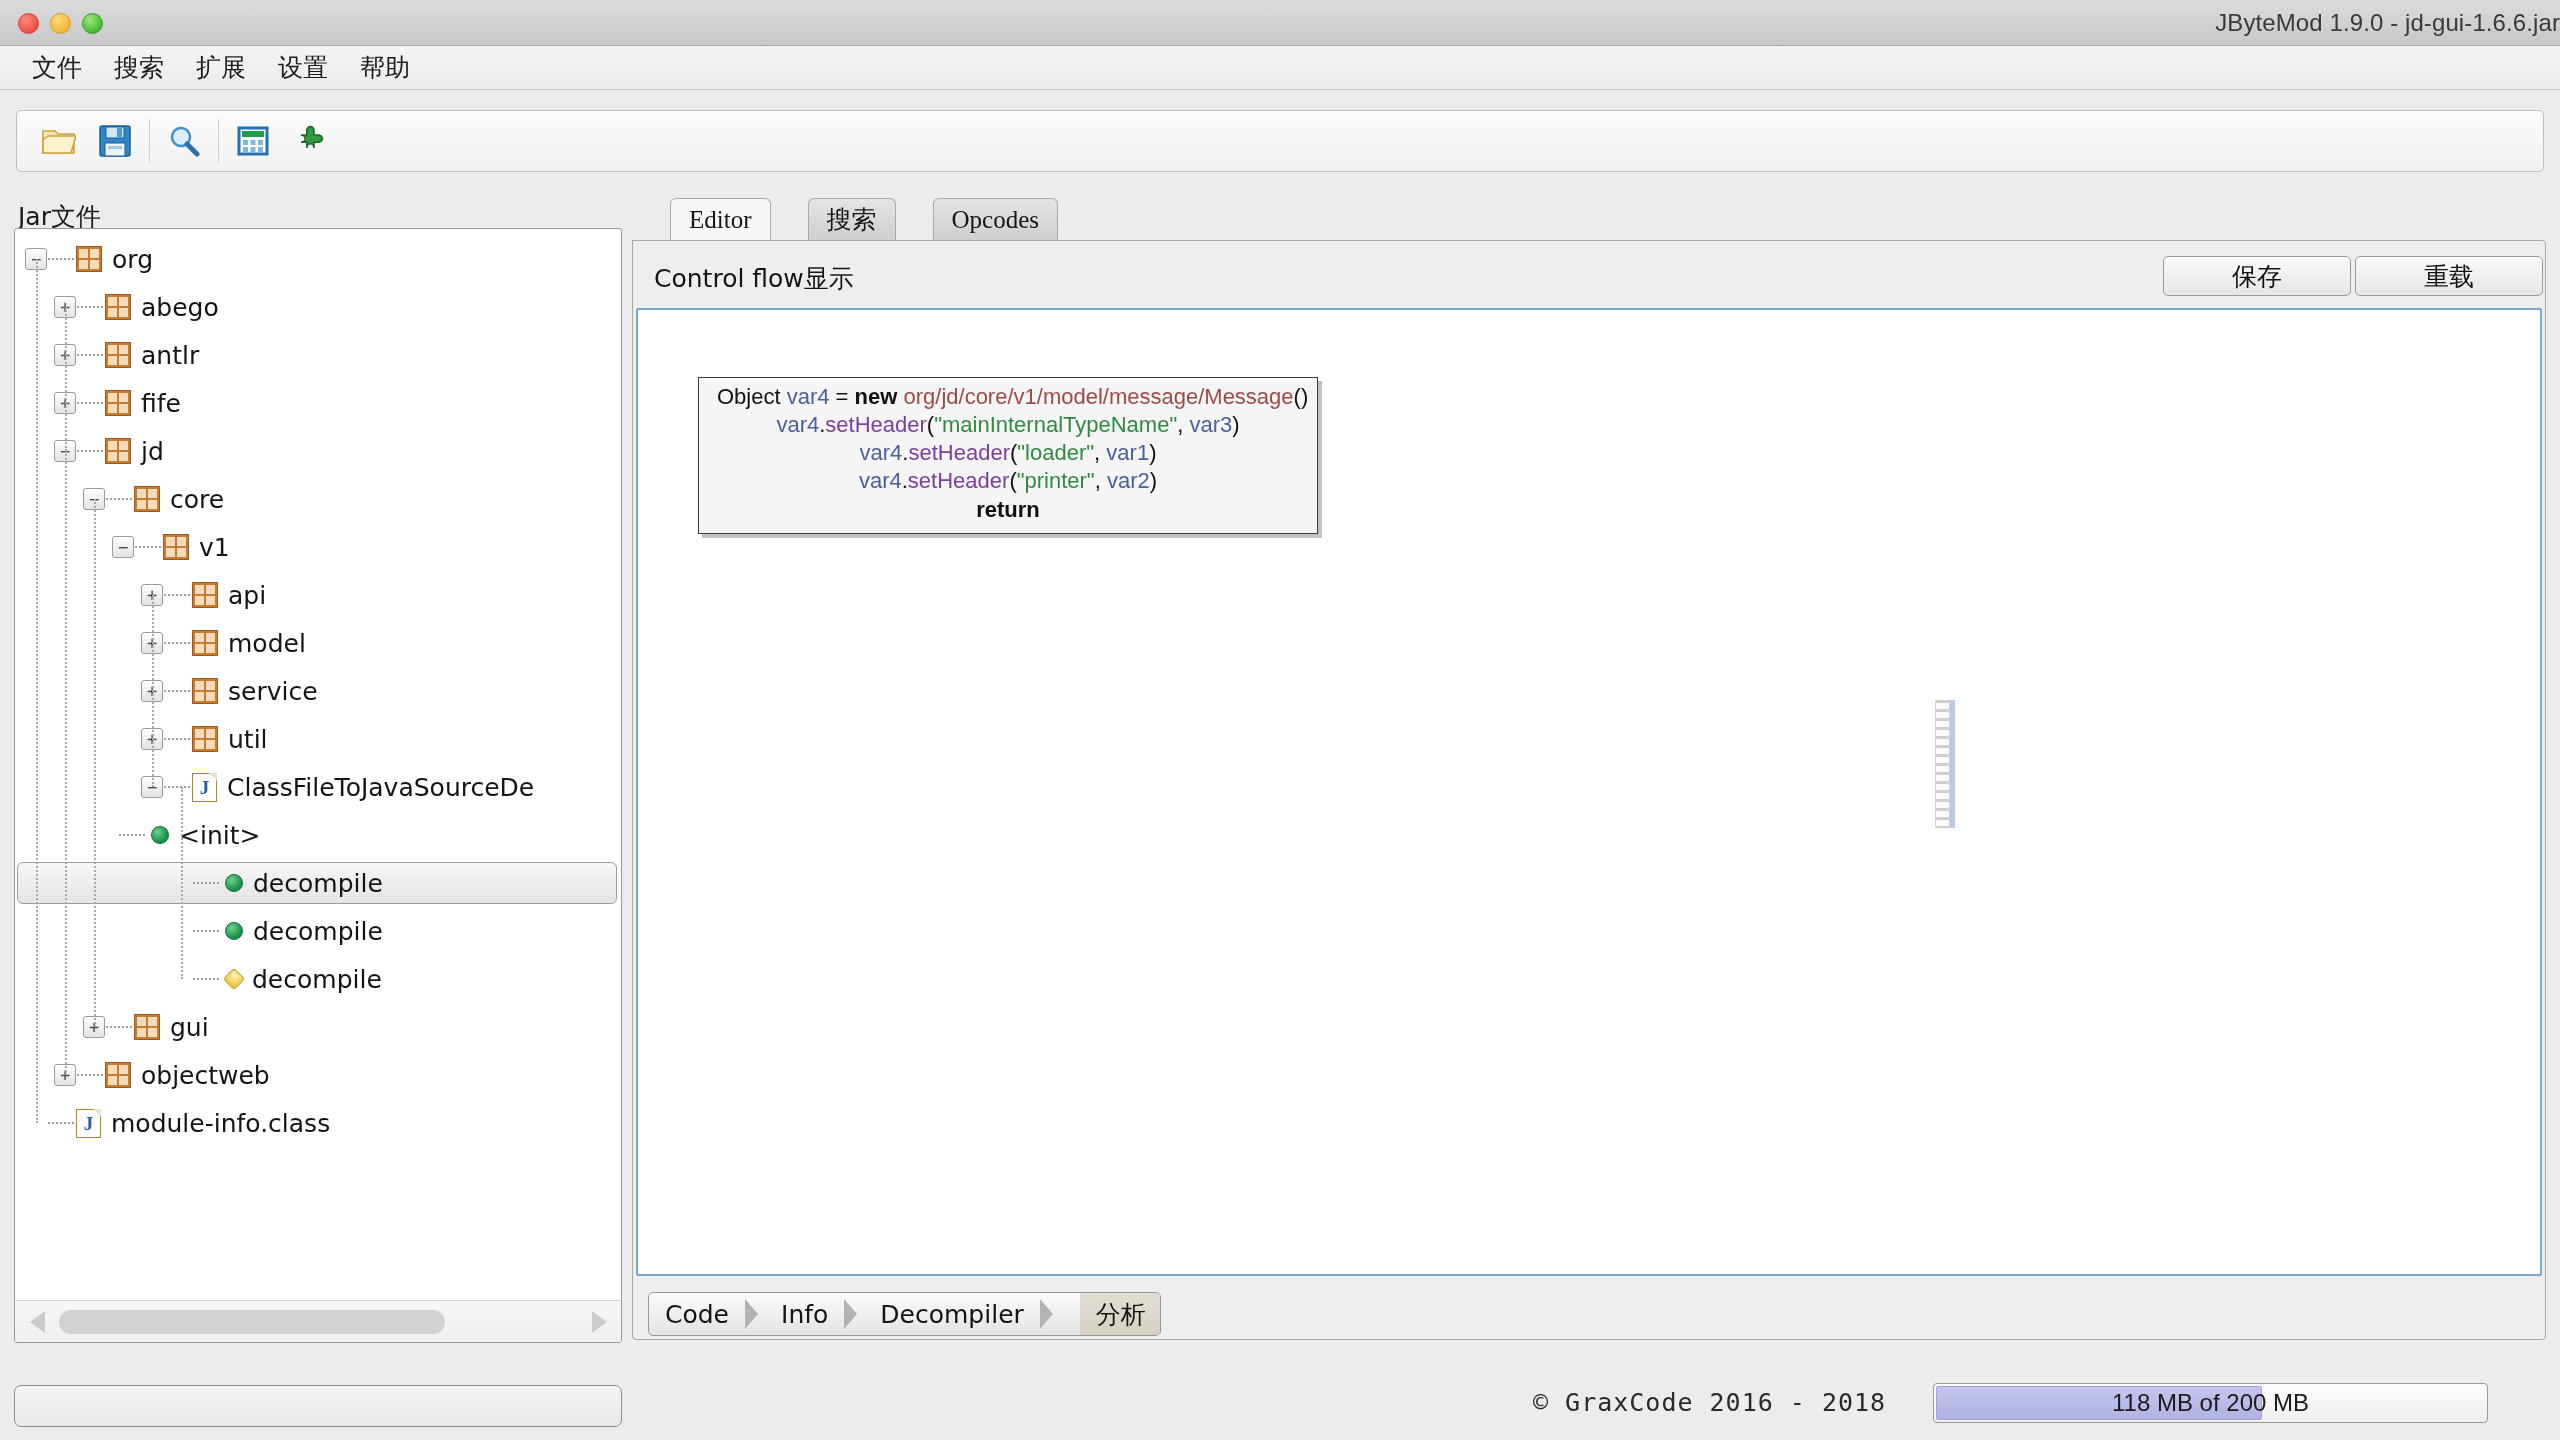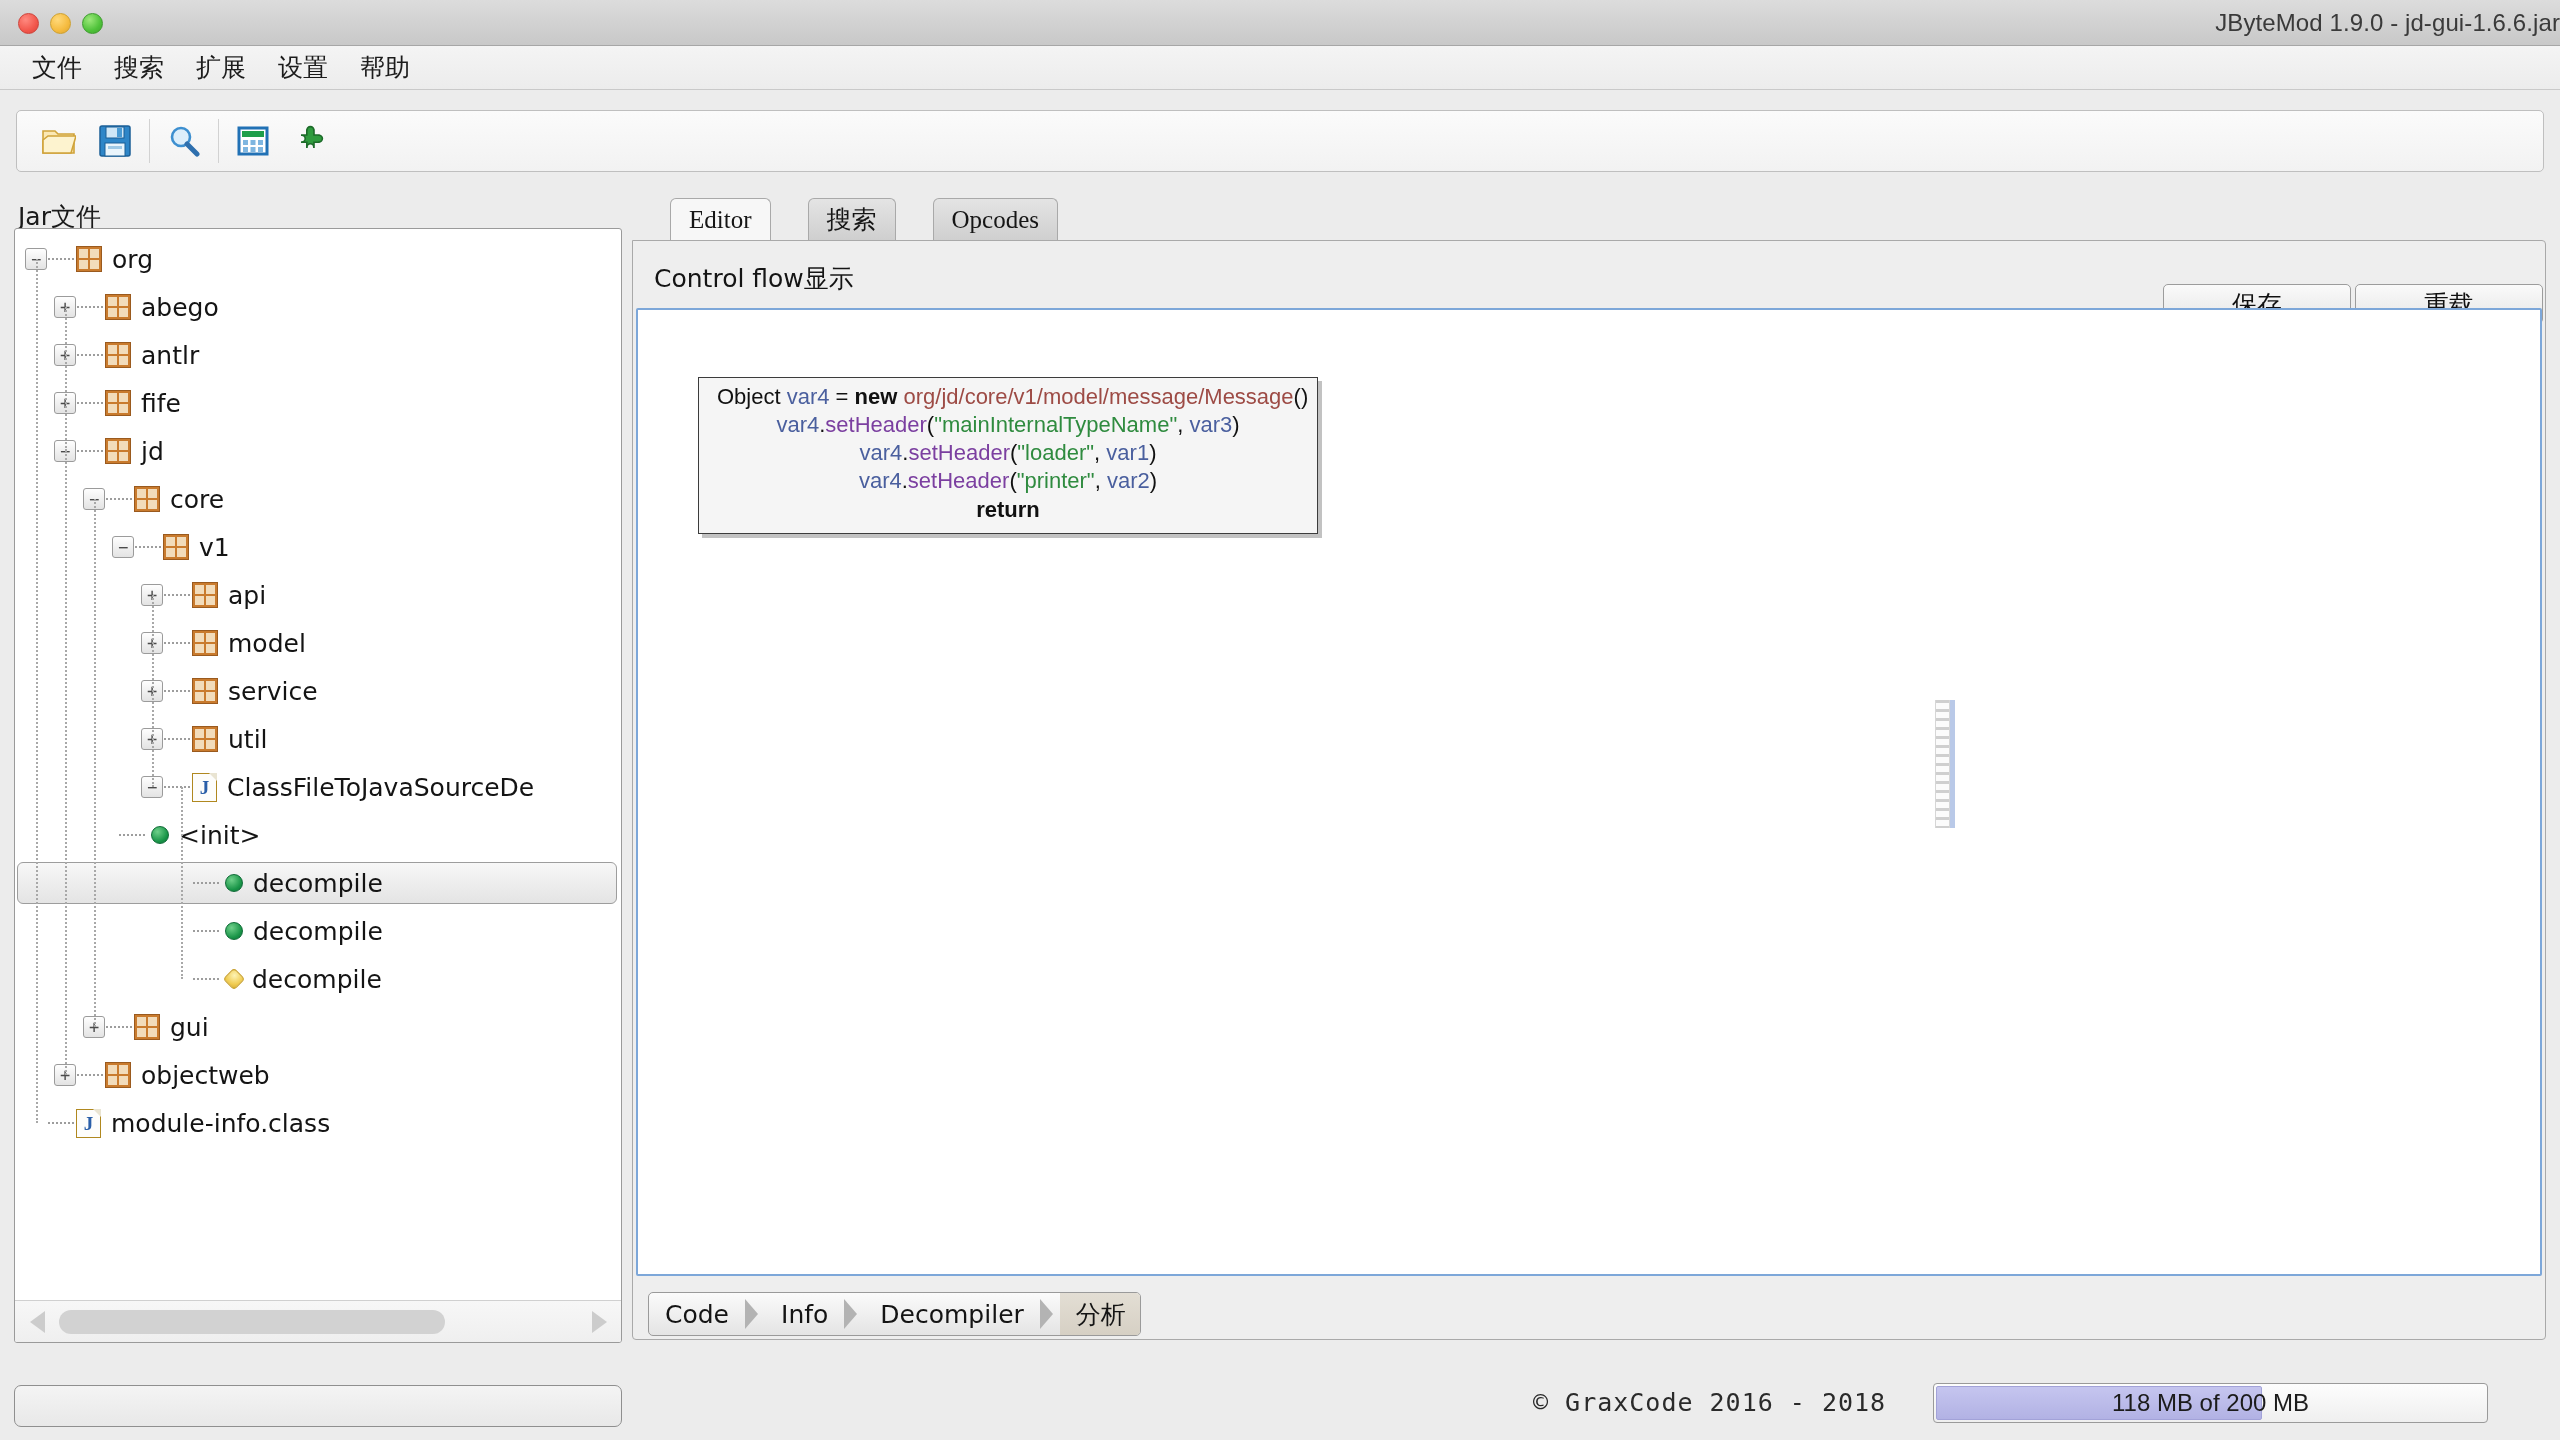--- a/index.html
+++ b/index.html
@@ -172,21 +172,21 @@
   }
   #cf-label{
     position:absolute; left:654px; top:262px; font-size:25px; color:#141414;
     font-family:"DejaVu Sans","Liberation Sans",sans-serif;
   }
   .hbtn{
     position:absolute; top:256px; height:40px; width:188px;
     background:linear-gradient(to bottom,#fafafa,#e6e6e6);
     border:1px solid #9c9c9c; border-radius:5px;
     font-size:25px; color:#111; display:flex;align-items:center;justify-content:center;
-    cursor:default; font-family:"DejaVu Sans","Liberation Sans",sans-serif;margin-top:28px;
+    cursor:default; font-family:"DejaVu Sans","Liberation Sans",sans-serif;
   }
   #btn-save{ left:2163px; }
   #btn-reload{ left:2355px; }
 
   #canvas{
     position:absolute; left:636px; top:308px; width:1906px; height:968px;
     background:#ffffff; border:2px solid #7da7d9; border-radius:2px;
   }
 
   
@@ -211,21 +211,21 @@
   #crumbs{
     position:absolute; left:648px; top:1292px; height:44px;
     display:flex; align-items:stretch;
     border:1px solid #9a9a9a; border-radius:5px; overflow:hidden;
     background:linear-gradient(to bottom,#fbfbfb,#e4e4e4);
   }
   .crumb{
     display:flex;align-items:center; padding:0 14px 0 16px; font-size:25px; color:#141414; cursor:default;
     font-family:"DejaVu Sans","Liberation Sans",sans-serif;
   }
-  .crumb.sel{ background:linear-gradient(to bottom,#e3ded4,#d6d0c4);}
+  .crumb.sel{ background:linear-gradient(to bottom,#e3ded4,#d6d0c4);margin-left:20px;}
   .crumb-arrow{
     width:22px; position:relative; flex:0 0 auto;
   }
   .crumb-arrow::after{
     content:""; position:absolute; left:2px; top:50%; transform:translateY(-50%) ;
     width:0;height:0;
     border-top:15px solid transparent; border-bottom:15px solid transparent;
     border-left:13px solid #b3b3b3;
   }
 

